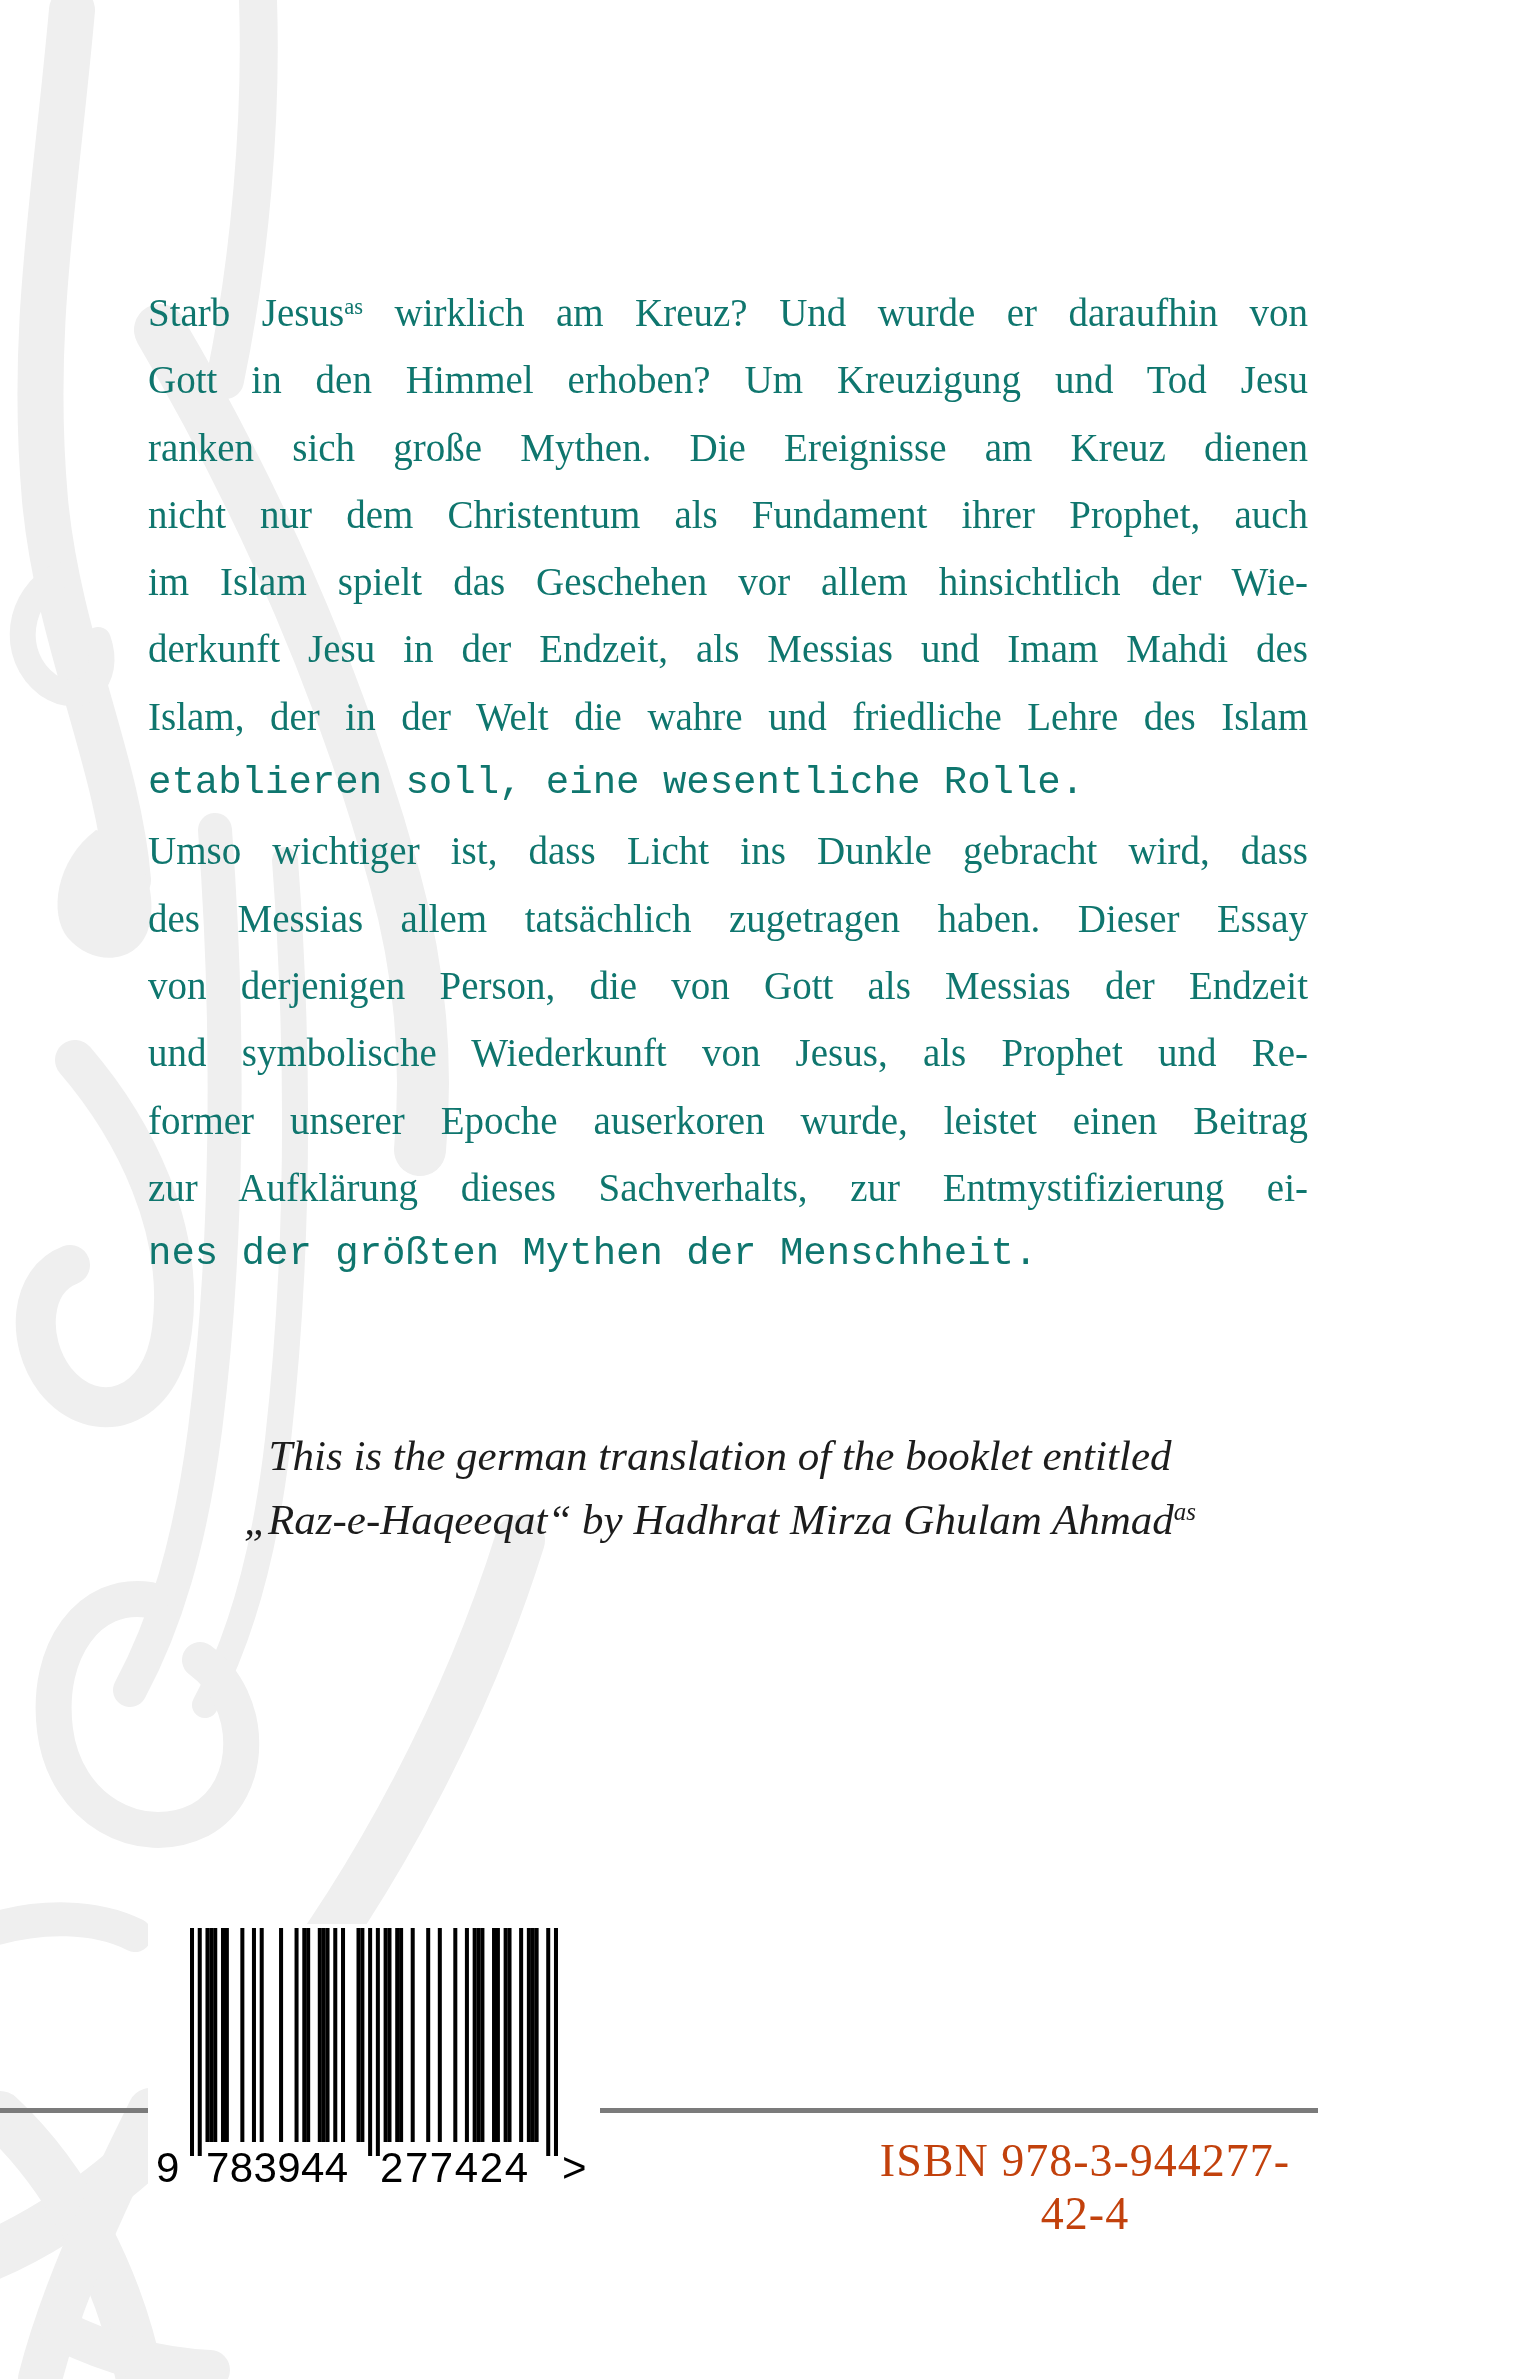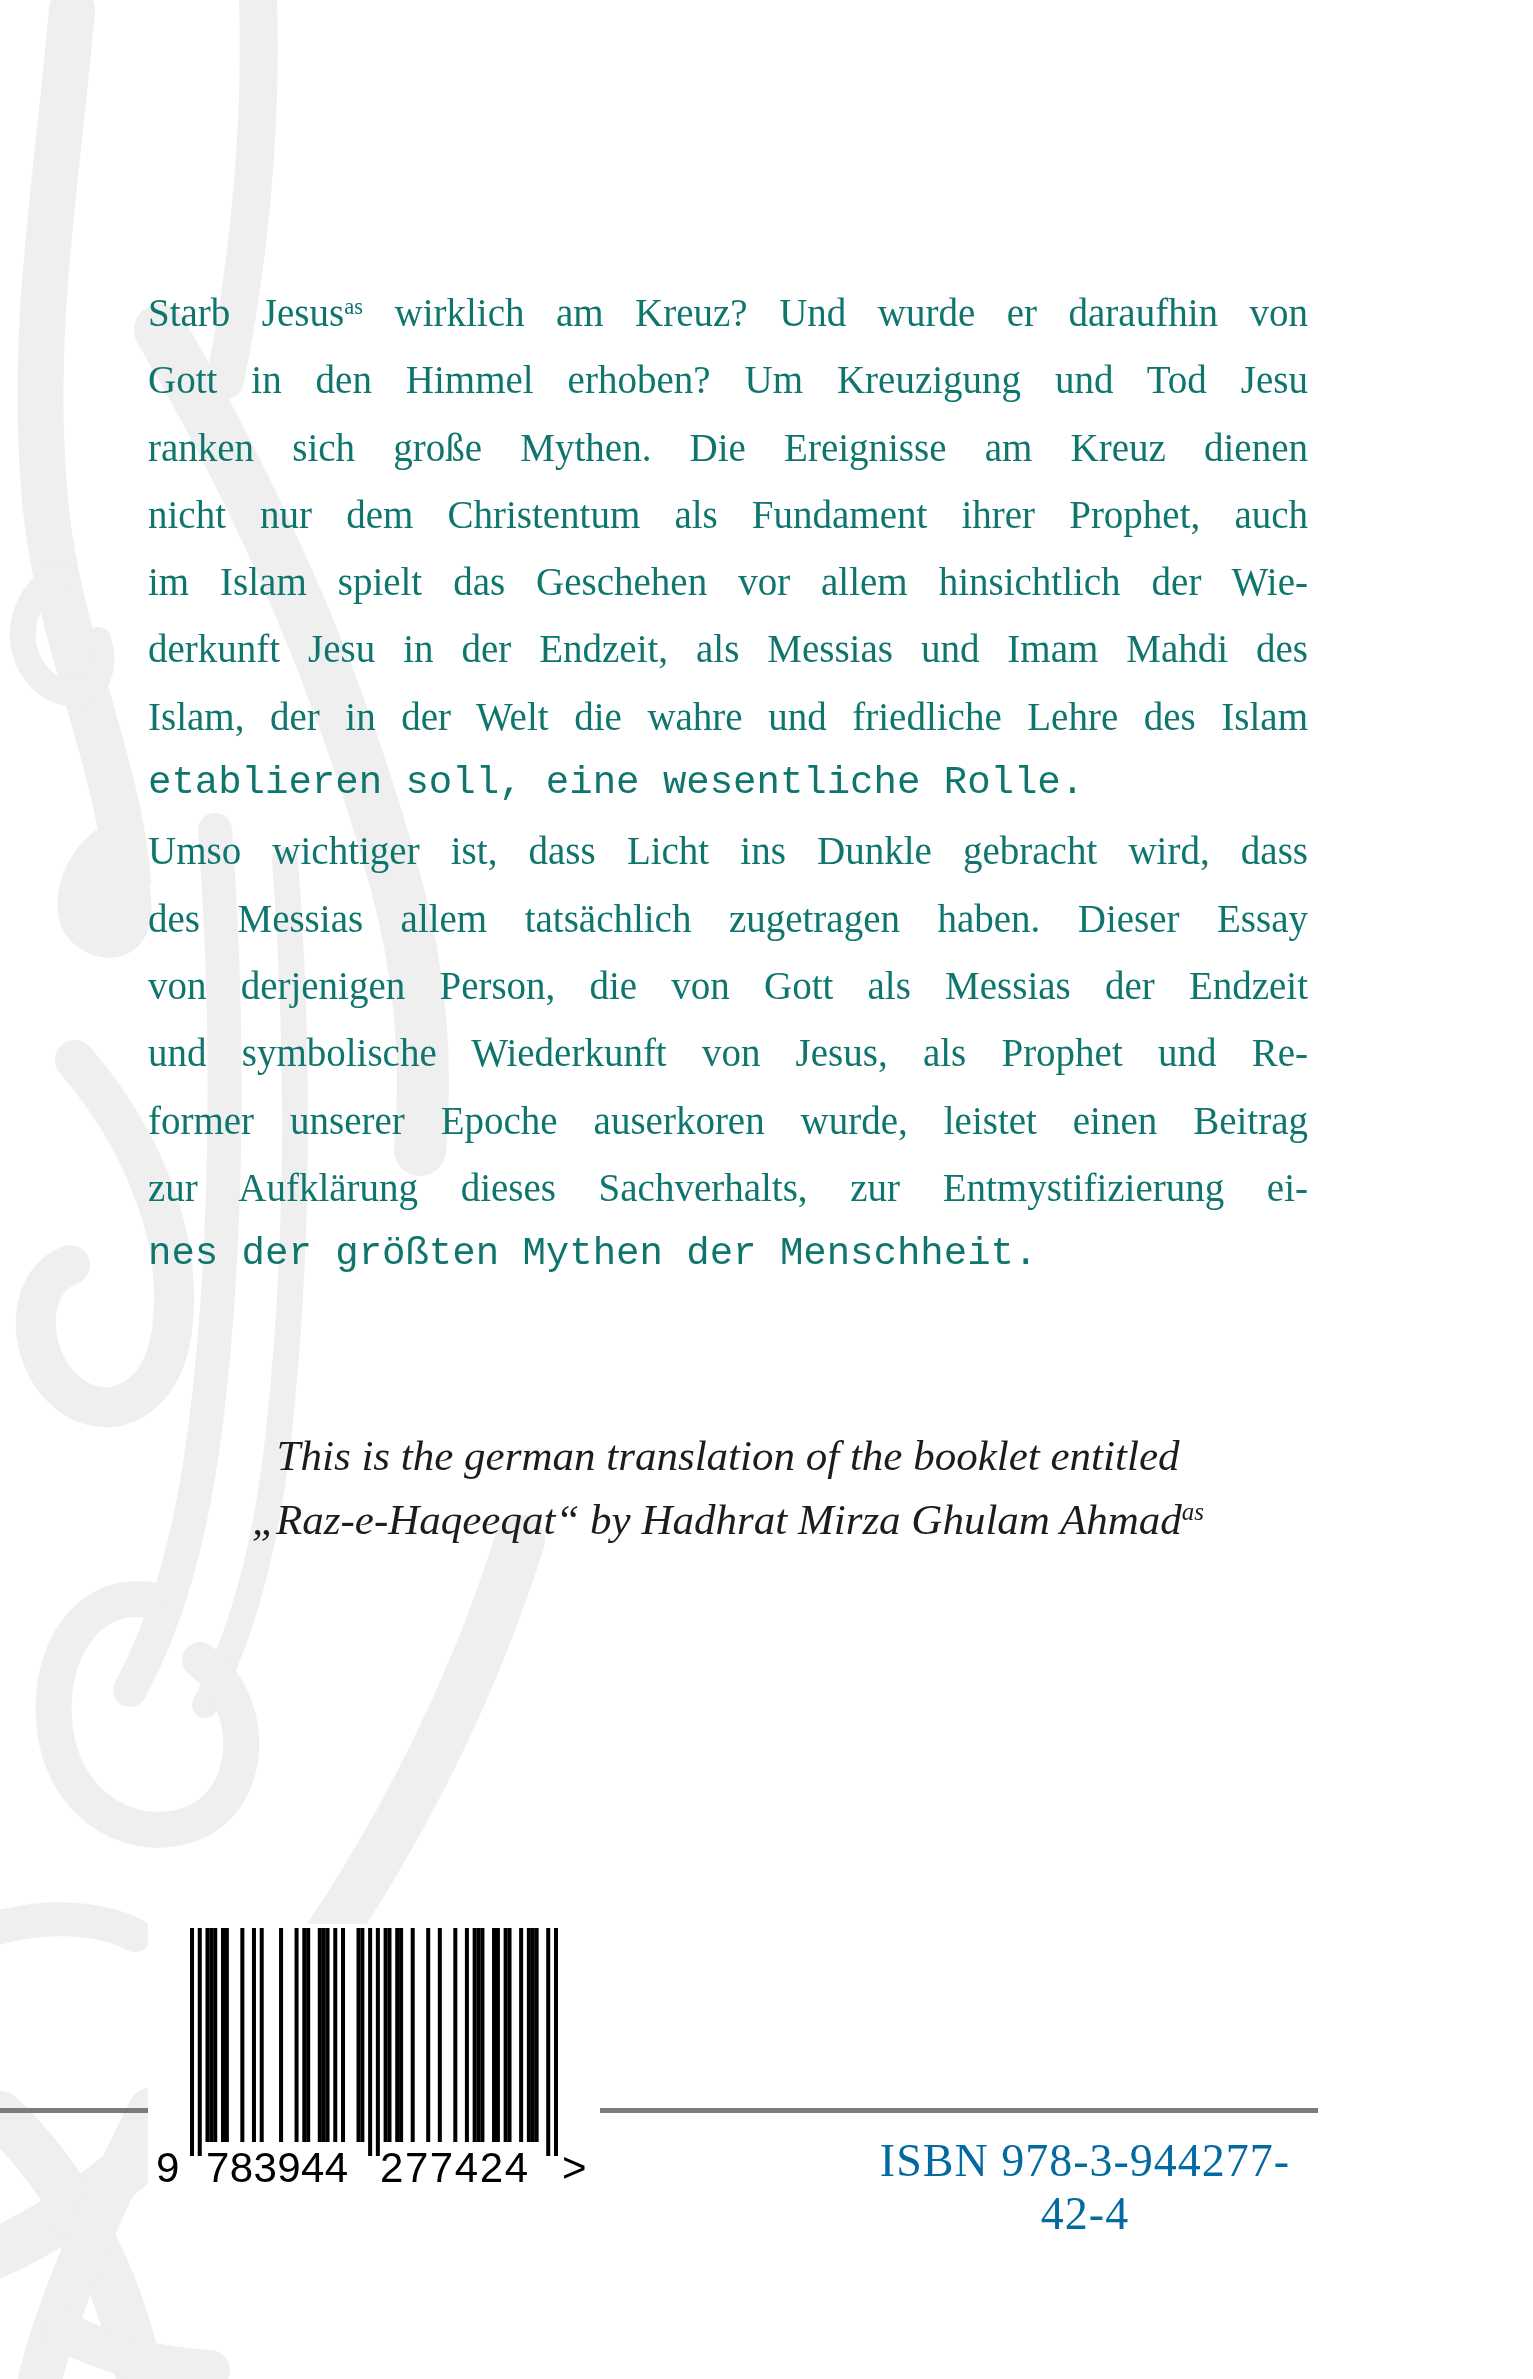--- a/index.html
+++ b/index.html
@@ -21,41 +21,41 @@
   .bl{
     height:67.3px;line-height:67.3px;
     text-align:justify;text-align-last:justify;
   }
   .bl.end{text-align-last:left;font-family:Liberation Mono, monospace;}
   .bl sup, .nl sup{
     font-size:58%;vertical-align:baseline;position:relative;top:-0.55em;
   }
   
   .note{
-    position:absolute;left:148px;top:1424px;width:1160px;
+    position:absolute;left:140px;top:1424px;width:1160px;
     text-align:center;font-style:italic;font-size:43px;color:#1c1c1c;
   }
   .nl{height:64px;line-height:64px;}
   
   .rule{
     position:absolute;left:0;top:2108px;width:1318px;height:5px;
     background:#7b7b7b;
   }
   .barcode-box{
     position:absolute;left:148px;top:1924px;width:452px;height:266px;
     background:#ffffff;
   }
   .barcode-box svg{display:block;}
   .bc-digit{
     font-family:"Liberation Sans", sans-serif;
     font-size:42px;fill:#000000;
   }
   .isbn{
     position:absolute;left:850px;top:2134px;width:470px;
-    text-align:center;font-size:46px;color:#0369a1;letter-spacing:1px;
+    text-align:center;font-size:46px;color:#c2410c;letter-spacing:1px;
   }
 </style>
 </head>
 <body>
 
 <svg id="watermark" viewBox="0 0 1533 2379" xmlns="http://www.w3.org/2000/svg" aria-hidden="true">
   <g>
     <path d="M 72,10 C 55,200 30,330 45,500 C 58,640 118,760 128,880" stroke-width="46"></path>
     <path class="fill" d="M 96,830 C 140,840 160,890 148,930 C 136,965 92,966 68,938 C 48,914 56,860 96,830 Z"></path>
     <path d="M 60,575 C 18,595 8,655 48,685 C 82,708 112,680 98,640" stroke-width="26"></path>

